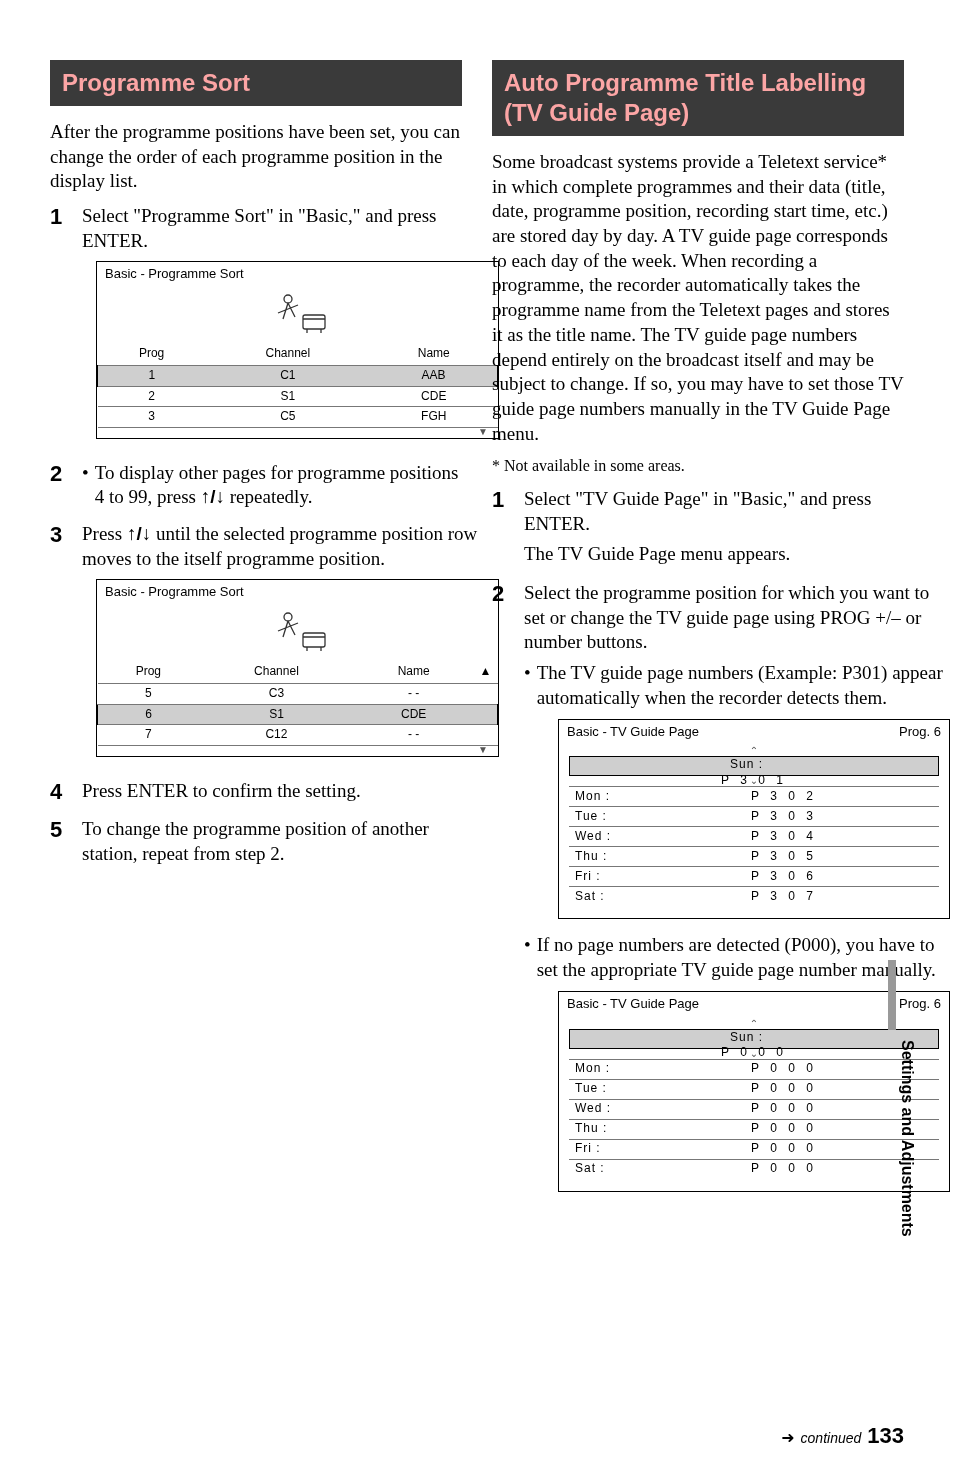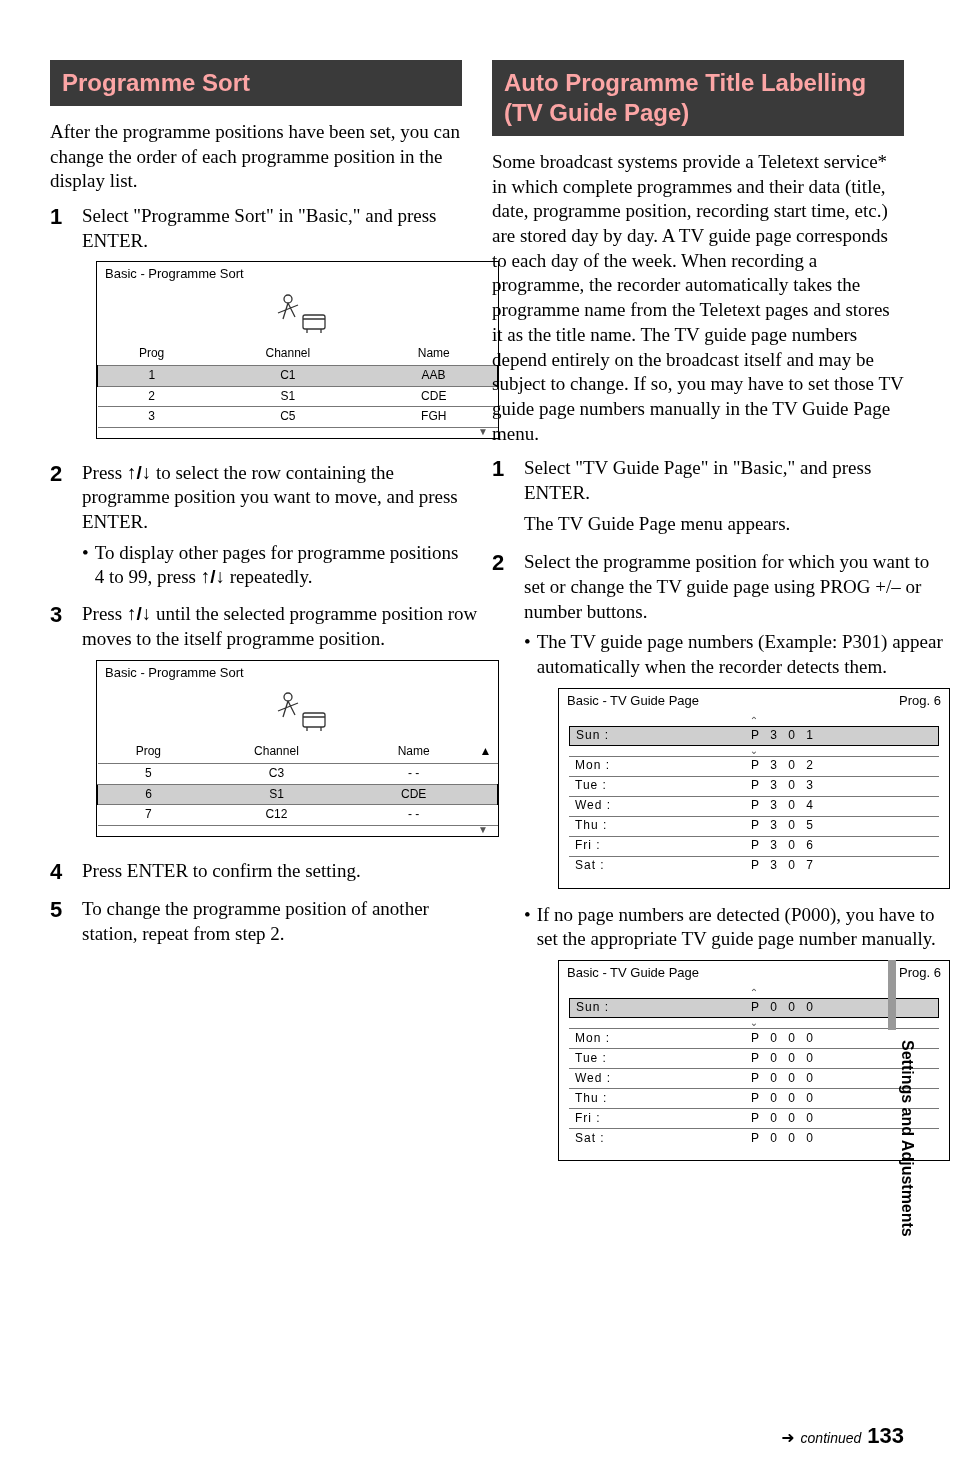--- a/index.html
+++ b/index.html
@@ -91,21 +91,21 @@
   .shot-tri { text-align:right; padding:0 10px 2px 0; line-height:8px; font-size:10px; color:#555;}
   .tvg-wrap { padding:6px 10px 12px 10px; }
   .tvg-row {
     display:flex;
     border-top:1px solid #777;
     height:20px;
     align-items:center;
     font-size:12px;
     letter-spacing:1px;
   }
-  .tvg-row:first-child{border-top:none;}
+  .tvg-row:first-child{border-top:none;flex-direction:column;}
   .tvg-row .day { width:60px; padding-left:6px;}
   .tvg-row .val { flex:1; text-align:center; letter-spacing:4px;}
   .tvg-row.sel { background:#cfcfcf; border:1px solid #000;}
   .tvg-caret { height:10px; text-align:center; font-size:10px; color:#555; line-height:10px;}
   .side-label {
     position:absolute;
     right:38px;
     top:1040px;
     writing-mode:vertical-rl;
     font-family:Arial, Helvetica, sans-serif;
@@ -186,23 +186,20 @@
                   </tr>
                 </tbody>
             </table>
             <div class="shot-tri">▼</div>
           </div>
         </div>
       </li>
       <li>
         <span class="step-num">2</span>
         <div class="step-body">
-          <p>
-            <span>Press </span><span class="arrow">↑/↓</span><span> to select the row containing the programme position you want to move, and press ENTER.</span>
-          </p>
           <ul class="bullets">
             <li>
               <span><span>To display other pages for programme positions 4 to 99, press </span><span class="arrow">↑/↓</span><span> repeatedly.</span></span>
             </li>
           </ul>
         </div>
       </li>
       <li>
         <span class="step-num">3</span>
         <div class="step-body">
@@ -267,20 +264,21 @@
         <div class="step-body">
             <p>To change the programme position of another station, repeat from step 2.</p>
           </div>
       </li>
     </ol>
   </div>
 
   <div class="col">
     <div class="section-header">Auto Programme Title Labelling (TV Guide Page)</div>
     <p class="body-text">Some broadcast systems provide a Teletext service* in which complete programmes and their data (title, date, programme position, recording start time, etc.) are stored day by day. A TV guide page corresponds to each day of the week. When recording a programme, the recorder automatically takes the programme name from the Teletext pages and stores it as the title name. The TV guide page numbers depend entirely on the broadcast itself and may be subject to change. If so, you may have to set those TV guide page numbers manually in the TV Guide Page menu.</p>
+    <p class="footnote">* Not available in some areas.</p>
     <ol class="steps">
       <li>
         <span class="step-num">1</span>
         <div class="step-body">
           <p>Select "TV Guide Page" in "Basic," and press ENTER.</p>
           <p>The TV Guide Page menu appears.</p>
         </div>
       </li>
       <li>
         <span class="step-num">2</span>

